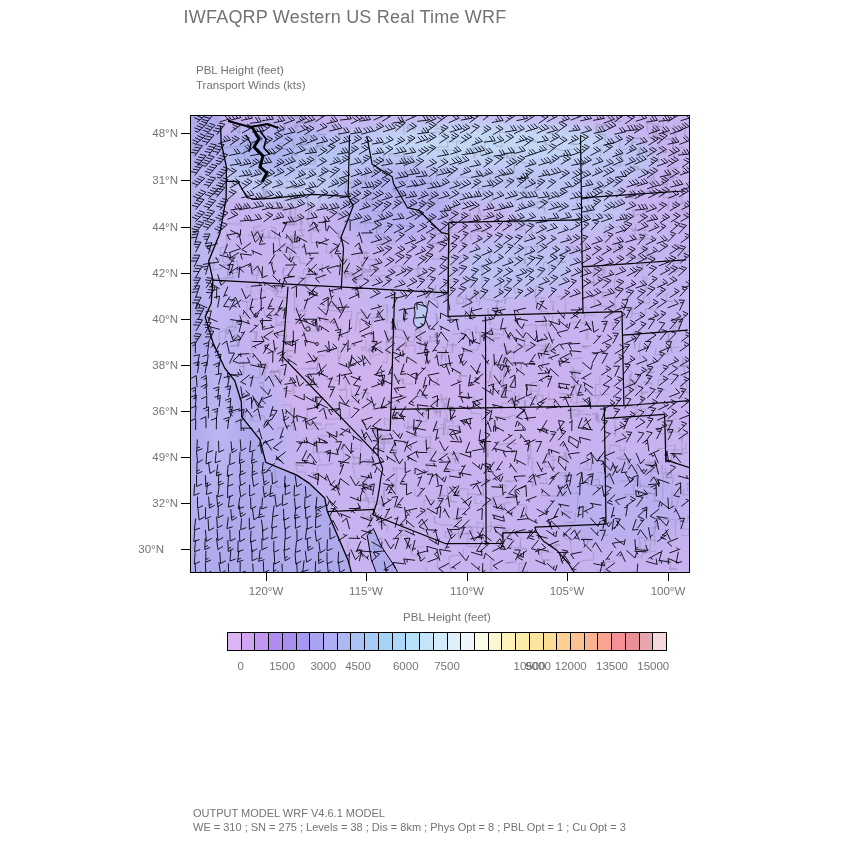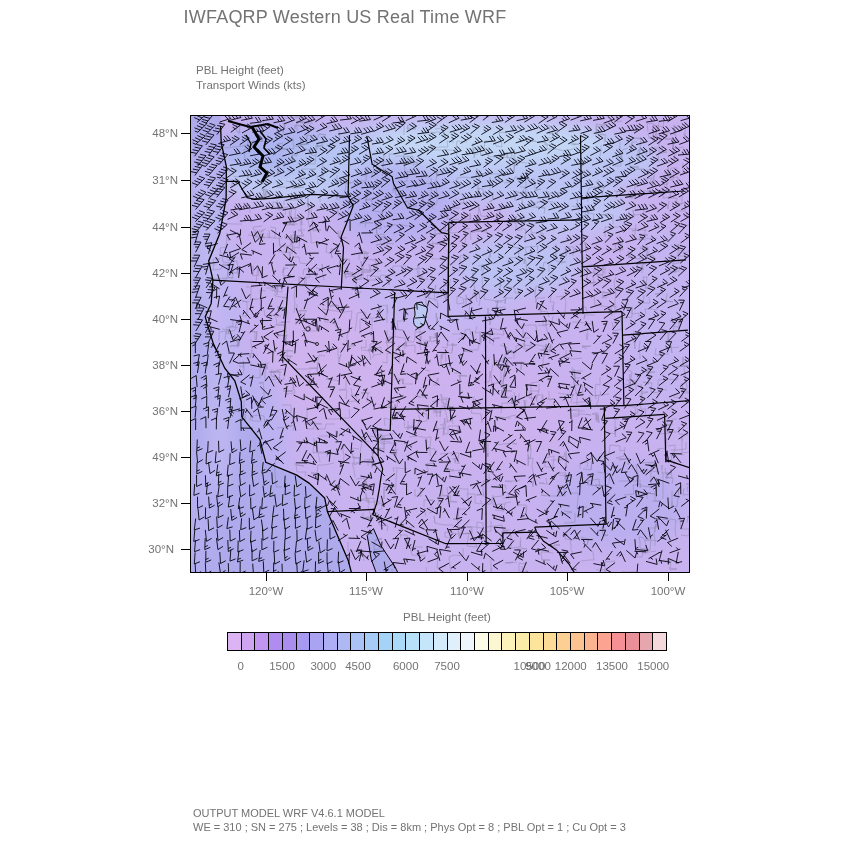--- a/index.html
+++ b/index.html
@@ -2596,21 +2596,21 @@
       <div class="lat-label" style="left: 138px; top: 313px;">40°N</div>
       <div class="lat-tick" style="left: 181px; top: 319px;"></div>
       <div class="lat-label" style="left: 138px; top: 359px;">38°N</div>
       <div class="lat-tick" style="left: 181px; top: 365px;"></div>
       <div class="lat-label" style="left: 138px; top: 405px;">36°N</div>
       <div class="lat-tick" style="left: 181px; top: 411px;"></div>
       <div class="lat-label" style="left: 138px; top: 451px;">49°N</div>
       <div class="lat-tick" style="left: 181px; top: 457px;"></div>
       <div class="lat-label" style="left: 138px; top: 497px;">32°N</div>
       <div class="lat-tick" style="left: 181px; top: 503px;"></div>
-      <div class="lat-label" style="left: 134px; top: 543px;">30°N</div>
+      <div class="lat-label" style="left: 124px; top: 543px;">30°N</div>
       <div class="lat-tick" style="left: 181px; top: 549px;"></div>
     </div>
   <div id="lon-axis">
       <div class="lon-tick" style="left: 266px; top: 573px;"></div>
       <div class="lon-label" style="left: 236px; top: 585px;">120°W</div>
       <div class="lon-tick" style="left: 366px; top: 573px;"></div>
       <div class="lon-label" style="left: 336px; top: 585px;">115°W</div>
       <div class="lon-tick" style="left: 467px; top: 573px;"></div>
       <div class="lon-label" style="left: 437px; top: 585px;">110°W</div>
       <div class="lon-tick" style="left: 567px; top: 573px;"></div>

